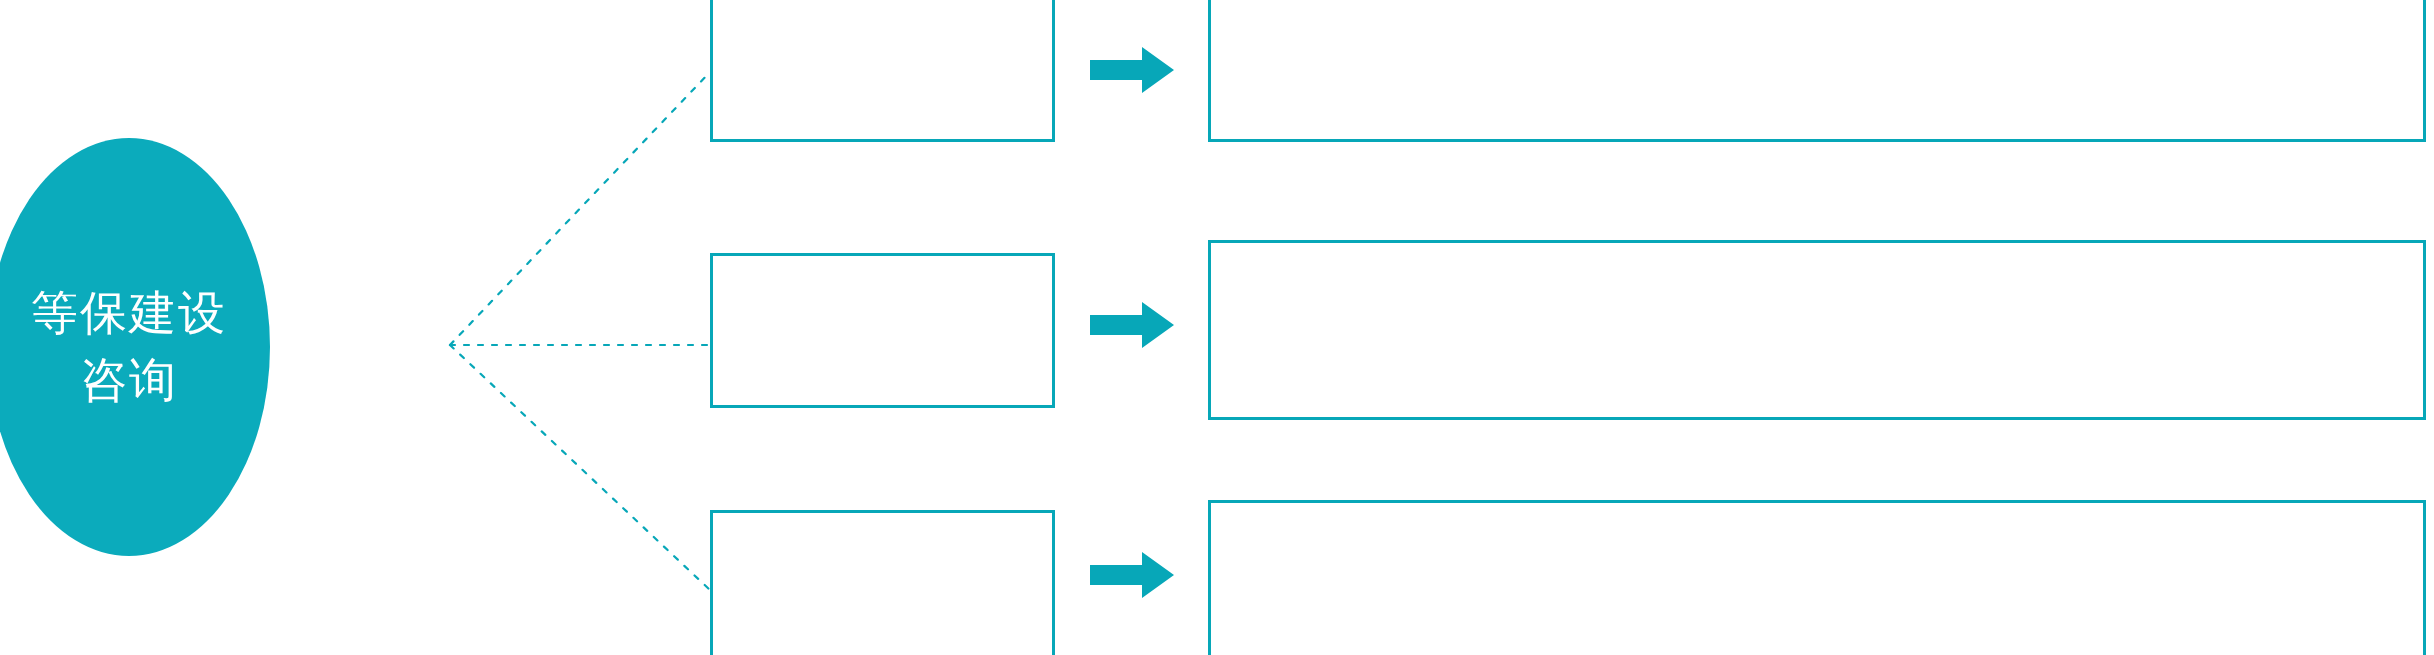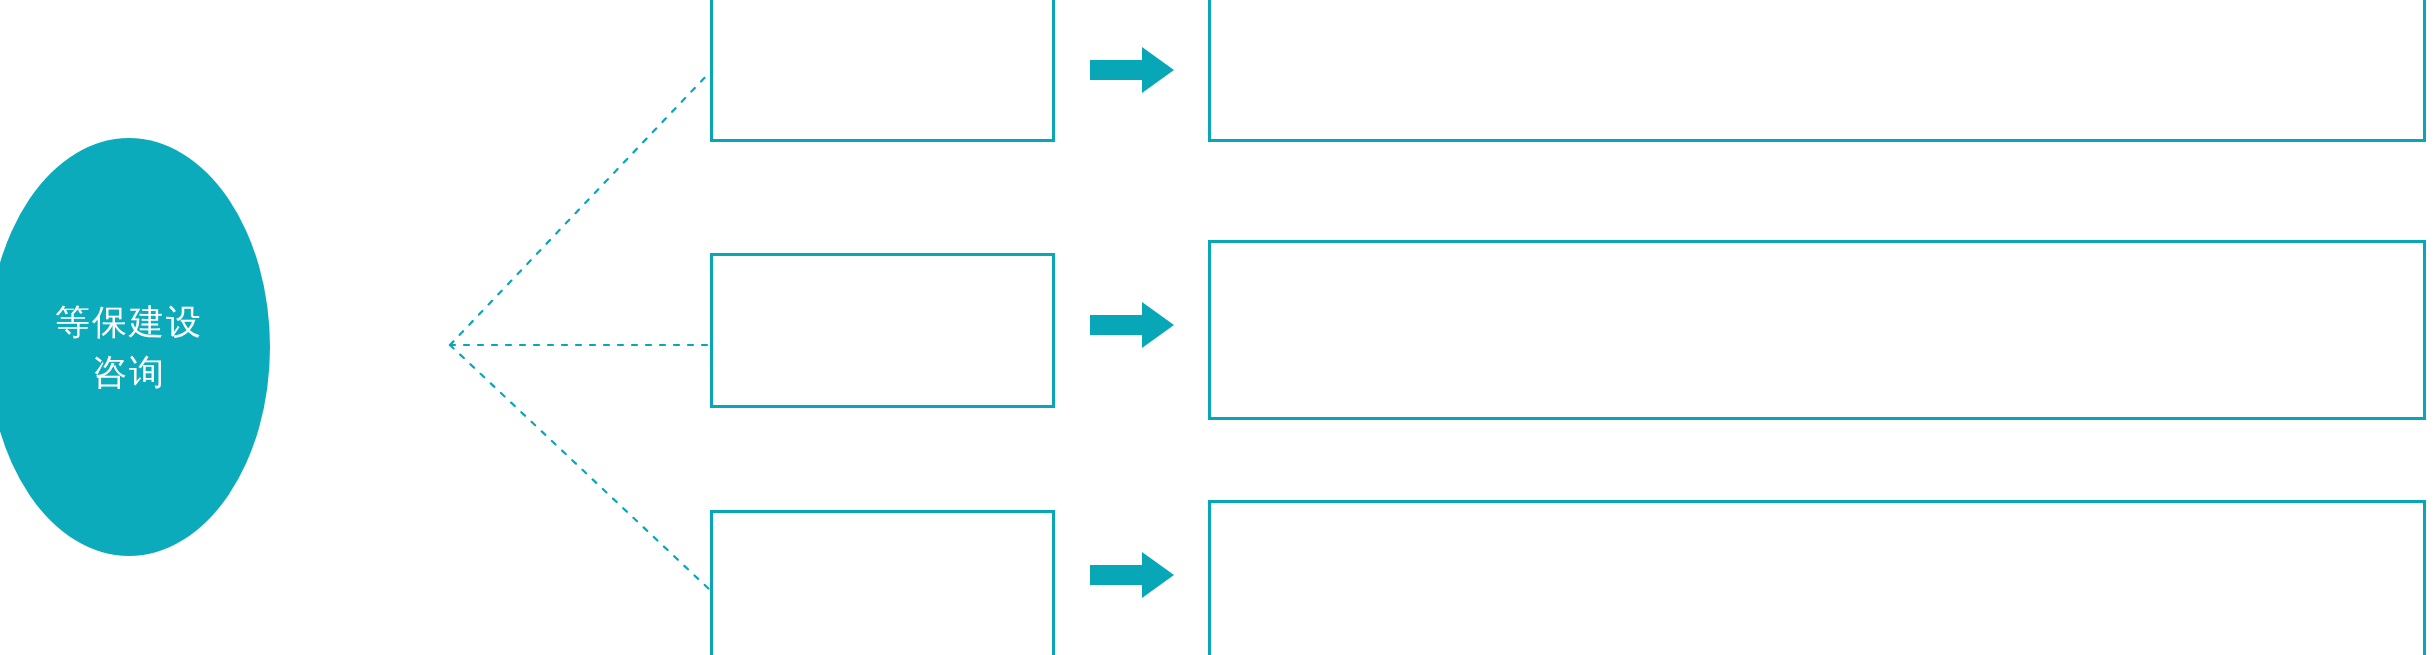--- a/index.html
+++ b/index.html
@@ -33,21 +33,21 @@
     width: 282px;
     height: 418px;
     border-radius: 50%;
     background: #0BABBC;
     display: flex;
     align-items: center;
     justify-content: center;
   }
   .hub-label {
     color: #ffffff;
-    font-size: 35px;
+    font-size: 47px;
     line-height: 1.42;
     text-align: center;
     letter-spacing: 2px;
     font-weight: 400;
     white-space: pre-line;
     user-select: none;
   }
 
   
   .small-box {

